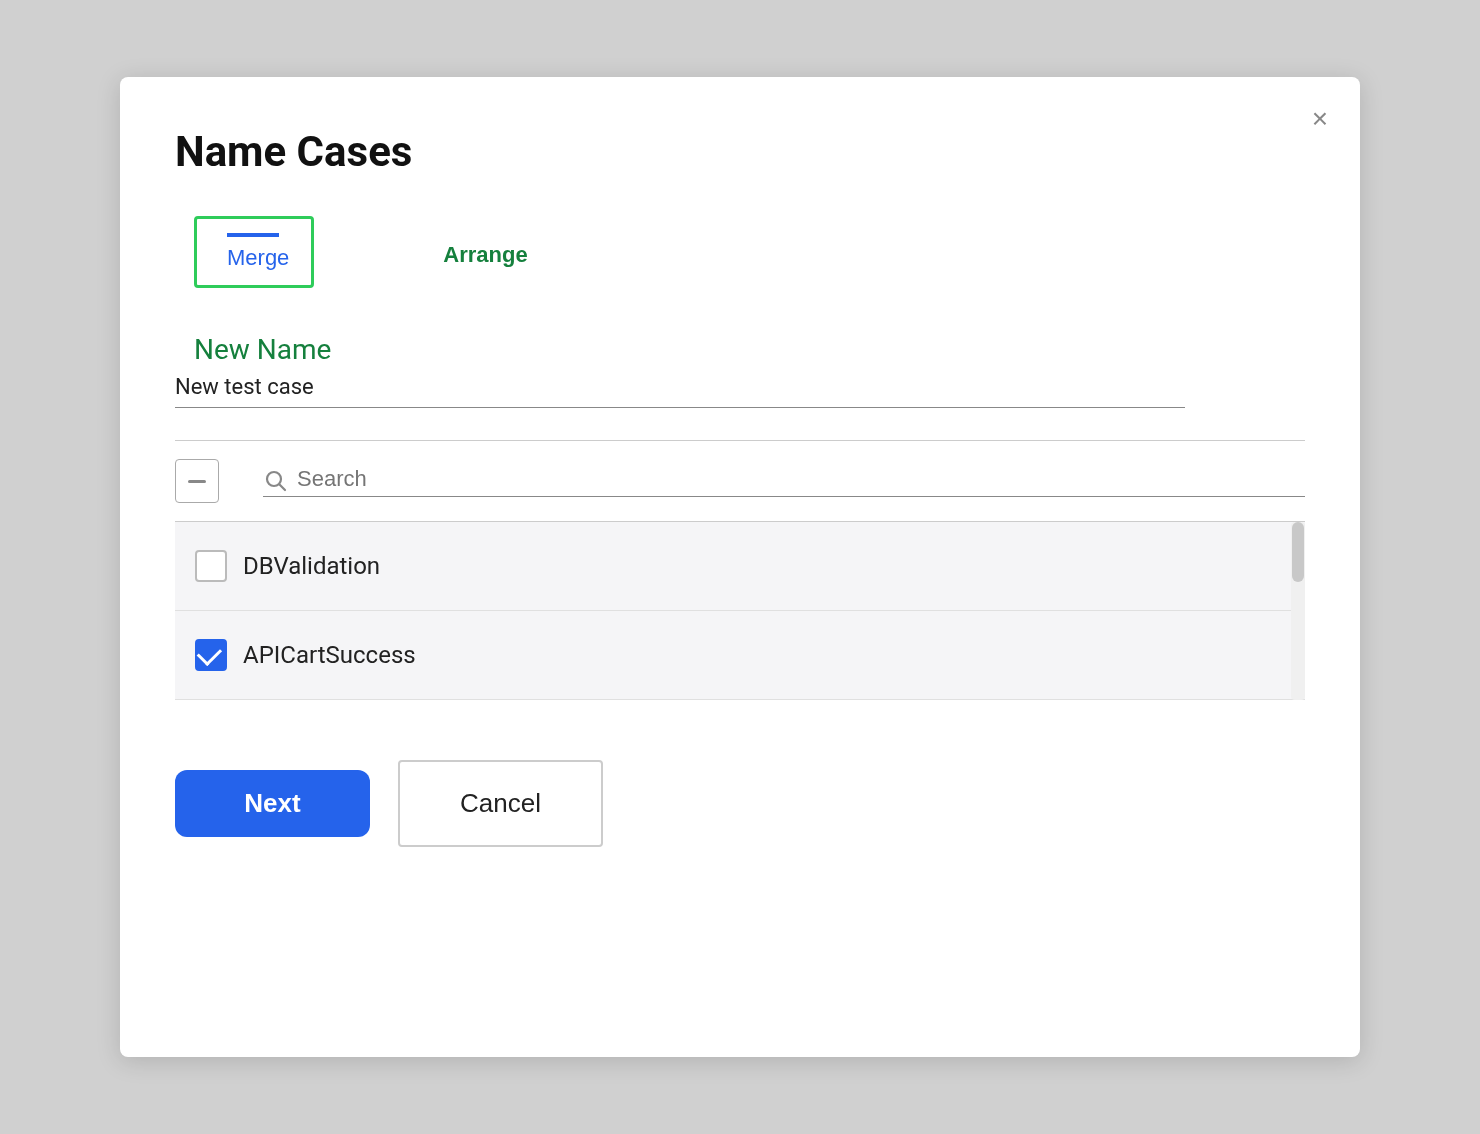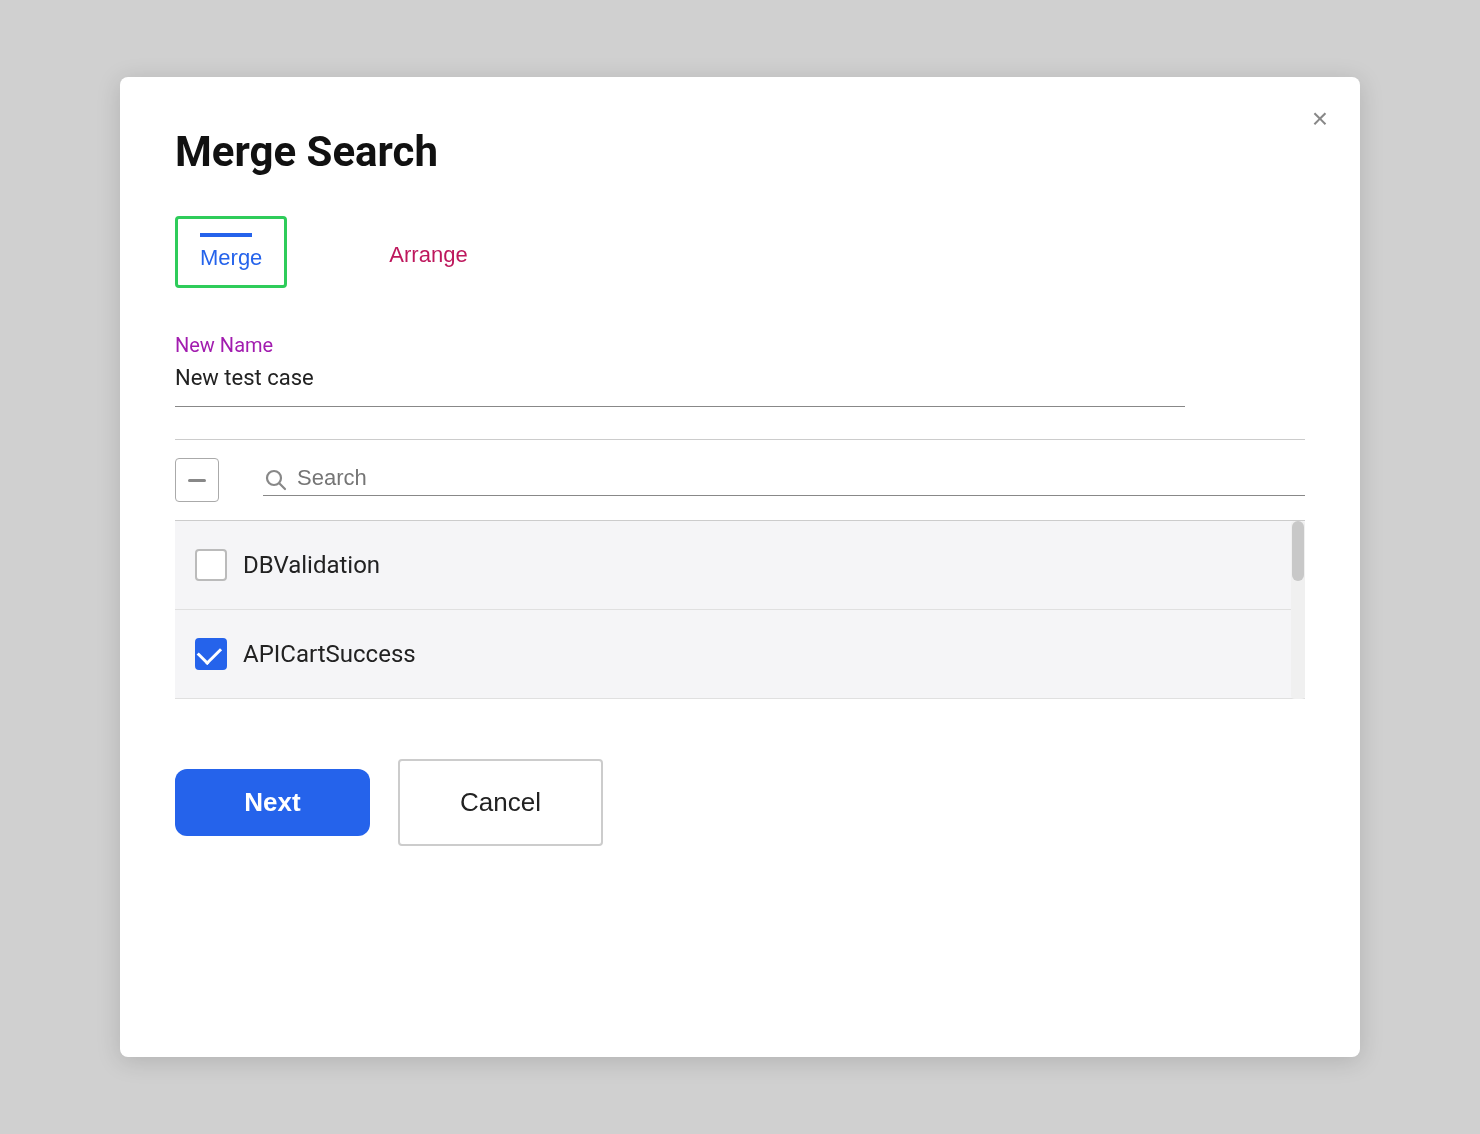--- a/index.html
+++ b/index.html
@@ -40,60 +40,63 @@
     .tabs-row {
       display: flex;
       gap: 80px;
       margin-bottom: 45px;
     }
     .tab {
       display: flex;
       flex-direction: column;
       align-items: flex-start;
       cursor: pointer;
-      padding: 14px 22px 14px 22px;
+      padding: 14px 22px 14px 30px;
       border: none;
       background: none;
+      margin-left: 19px;
     }
     .tab.active {
       border: 3px solid #2ecc5a;
       border-radius: 4px;
     }
     .tab-indicator {
       width: 52px;
       height: 4px;
       background: #2563eb;
       margin-bottom: 8px;
     }
     .tab-label {
       font-size: 22px;
       font-weight: 500;
     }
     .tab.active .tab-label {
       color: #2563eb;
     }
     .tab.inactive .tab-label {
-      color: #be185d;
+      color: #15803d;
+      font-weight: bold;
     }
     .tab.inactive .tab-indicator {
       background: transparent;
     }
     .field-section {
       margin-bottom: 32px;
     }
     .field-label {
-      font-size: 20px;
-      color: #a21caf;
+      font-size: 28px;
+      color: #15803d;
       margin-bottom: 8px;
       display: block;
+      margin-left: 19px;
     }
     .field-value {
       font-size: 22px;
       color: #222;
-      padding-bottom: 16px;
+      padding-bottom: 8px;
       border-bottom: 1.5px solid #888;
       display: block;
       width: 1010px;
     }
     .list-section {
       border-top: 1.5px solid #ccc;
       margin-top: 10px;
     }
     .search-row {
       display: flex;
@@ -235,21 +238,21 @@
       cursor: pointer;
       min-width: 195px;
     }
   </style>
 </head>
 <body>
 
 <div class="dialog">
   <button class="close-btn">×</button>
 
-  <h1 class="dialog-title">Merge Search</h1>
+  <h1 class="dialog-title">Name Cases</h1>
 
   <div class="tabs-row">
     <button class="tab active">
       <div class="tab-indicator"></div>
       <span class="tab-label">Merge</span>
     </button>
     <button class="tab inactive">
       <div class="tab-indicator"></div>
       <span class="tab-label">Arrange</span>
     </button>

